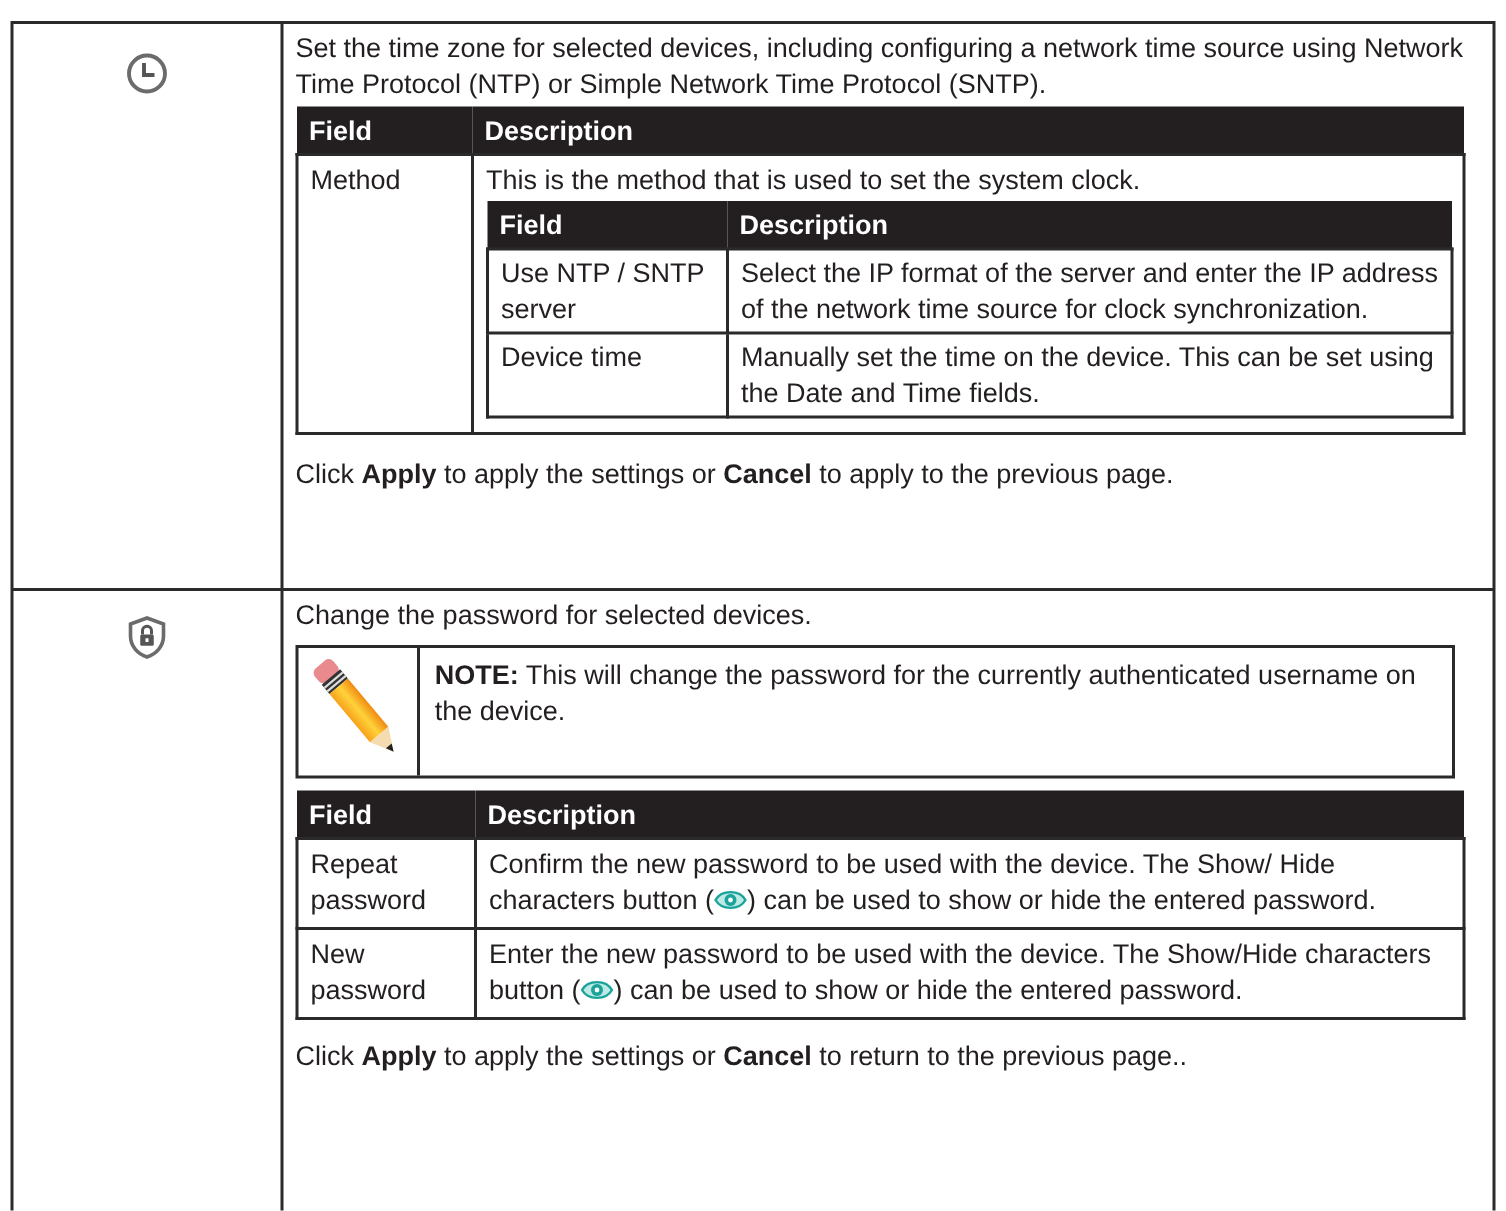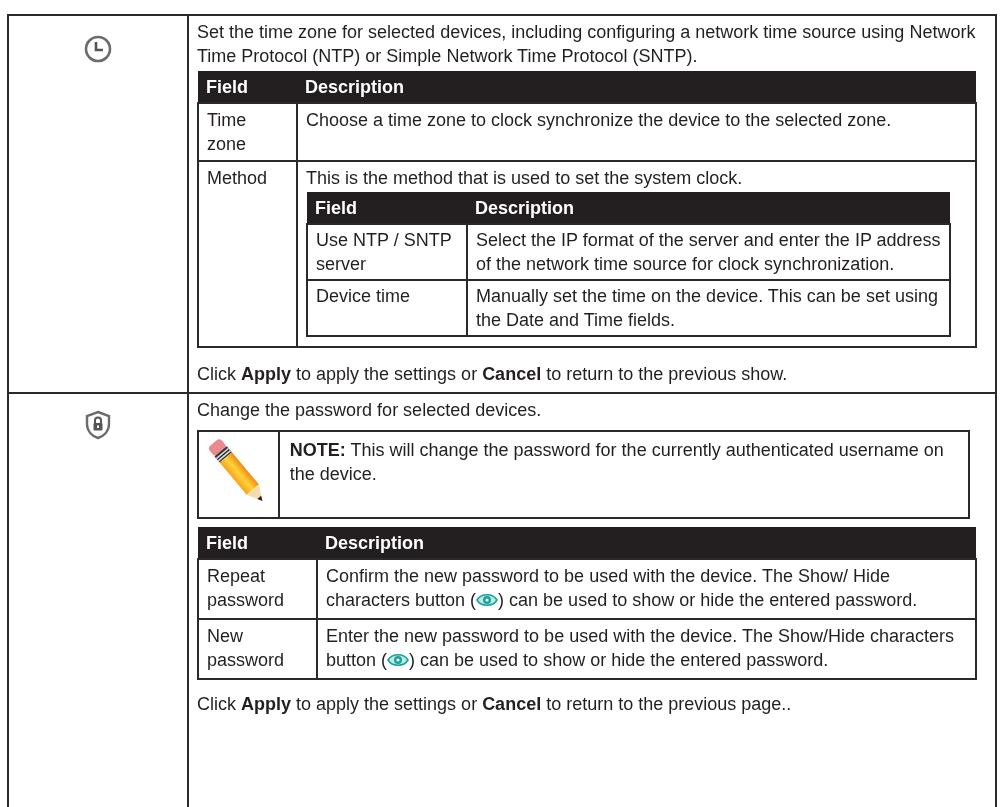--- a/index.html
+++ b/index.html
@@ -61,26 +61,22 @@
       <div class="para">Set the time zone for selected devices, including configuring a network time source using Network Time Protocol (NTP) or Simple Network Time Protocol (SNTP).</div>
       <table class="ft">
         <thead>
           <tr>
             <th class="c1">Field</th>
             <th>Description</th>
           </tr>
         </thead>
         <tbody>
           <tr>
-            <td>Time zone</td>
-            <td>Choose a time zone to clock synchronize the device to the selected zone.</td>
-          </tr>
-          <tr>
             <td>Method</td>
-            <td style="padding-right:24px;">
+            <td style="padding-right:6px;">
               <div>This is the method that is used to set the system clock.</div>
               <table class="nested">
                 <thead>
                   <tr>
                     <th class="nc1">Field</th>
                     <th>Description</th>
                   </tr>
                 </thead>
                 <tbody>
                   <tr>
@@ -90,21 +86,21 @@
                   <tr>
                     <td>Device time</td>
                     <td>Manually set the time on the device. This can be set using the Date and Time fields.</td>
                   </tr>
                 </tbody>
               </table>
             </td>
           </tr>
         </tbody>
       </table>
-      <div class="para apply-line" style="margin-top:14px;"><span>Click </span><b>Apply</b><span> to apply the settings or </span><b>Cancel</b><span> to return to the previous show.</span></div>
+      <div class="para apply-line" style="margin-top:14px;"><span>Click </span><b>Apply</b><span> to apply the settings or </span><b>Cancel</b><span> to apply to the previous page.</span></div>
     </div>
   </div>
 
   <div class="outer-row row2">
     <div class="icon-cell">
       <span>
         <svg width="30" height="32" viewBox="0 0 30 32">
           <path d="M15 3 L26 7 V15 C26 22 21 27 15 29 C9 27 4 22 4 15 V7 Z" fill="none" stroke="#6b6b6b" stroke-width="2.4"></path>
           <rect x="10.5" y="14" width="9" height="7.5" rx="1" fill="#555"></rect>
           <path d="M12 14 V11.5 A3 3 0 0 1 18 11.5 V14" fill="none" stroke="#555" stroke-width="2"></path>

